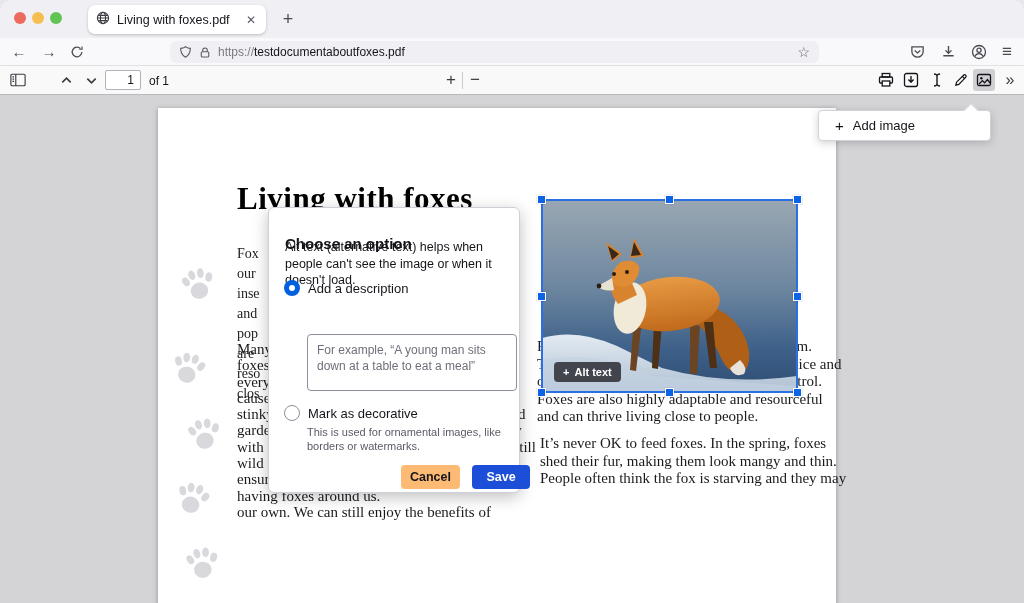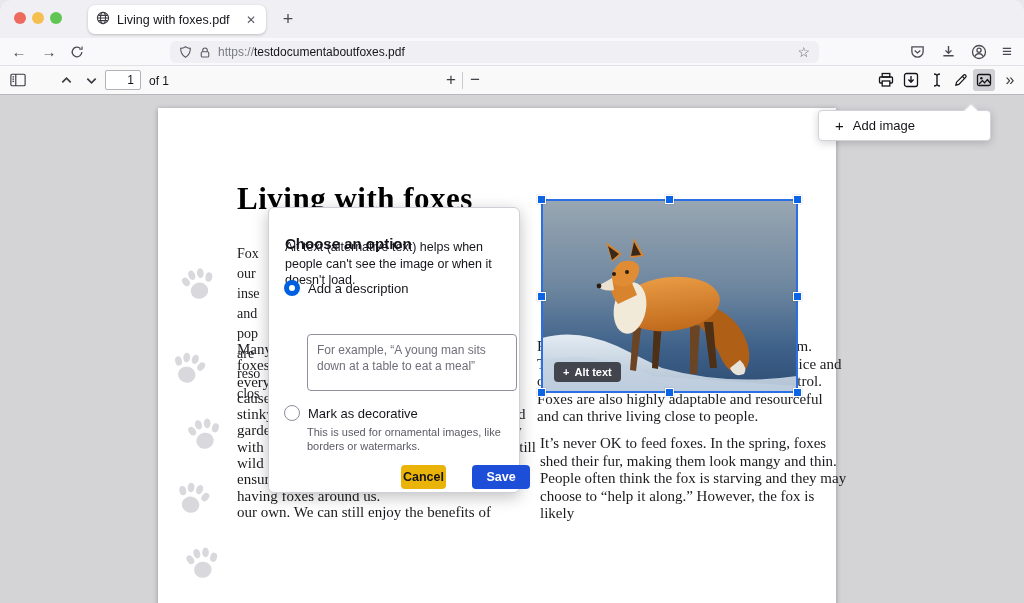--- a/index.html
+++ b/index.html
@@ -83,21 +83,21 @@
                       border-radius:50%; background:#fff; }
   .radio.unsel { background:#fff; border:1px solid #8f8f9d; }
   .dlg-opt-label { position:absolute; font-size:13px; color:#15141a; }
   .dlg-help { position:absolute; font-size:11px; line-height:14px; color:#5b5b66; }
   .dlg-textarea { position:absolute; left:38px; top:126px; width:210px; height:57px; border:1px solid #8f8f9d;
                   border-radius:4px; resize:none; font-family:"Liberation Sans",sans-serif; font-size:12px;
                   line-height:16px; padding:7px 9px; color:#15141a; }
   .dlg-textarea::placeholder { color:#6f6f7a; }
   .btn { position:absolute; top:257px; height:24px; border:none; border-radius:4px; font-size:12.5px;
          font-weight:bold; font-family:"Liberation Sans",sans-serif; cursor:pointer; }
-  .btn-cancel { left:132px; width:45px; background:#eab308; color:#15141a; }
+  .btn-cancel { left:132px; width:59px; background:#fdba74; color:#15141a; }
   .btn-save { left:203px; width:58px; background:#1d4ed8; color:#fff; }
 
   
   .popup { position:absolute; left:818px; top:110px; width:173px; height:31px; background:#fff;
            border:1px solid #d2d2da; border-radius:4px; box-shadow:0 2px 8px rgba(0,0,0,.18);
            z-index:30; display:flex; align-items:center; padding-left:16px; gap:9px; }
   .popup-caret { position:absolute; left:966px; top:105px; width:10px; height:10px; background:#fff;
                  border-left:1px solid #d2d2da; border-top:1px solid #d2d2da; transform:rotate(45deg); z-index:31; }
   .popup-label { font-size:13px; color:#15141a; }
   .popup-plus { font-size:15px; color:#15141a; }
@@ -299,21 +299,20 @@
         <div>Foxes are an important part of our ecosystem.</div>
         <div>They help keep insects, ground squirrels, mice and</div>
         <div>other small mammal populations under control.</div>
         <div>Foxes are also highly adaptable and resourceful</div>
         <div>and can thrive living close to people.</div>
       </div>
       <div class="col-right2">
         <div>It’s never OK to feed foxes. In the spring, foxes</div>
         <div>shed their fur, making them look mangy and thin.</div>
         <div>People often think the fox is starving and they may</div>
-        <div>choose to “help it along.” However, the fox is likely</div>
       </div>
 
       <div class="fox-wrap">
         <svg class="fox-img" viewBox="0 0 255 192" preserveAspectRatio="none">
           <defs>
             <linearGradient id="sky" x1="0" y1="0" x2="0" y2="1">
               <stop offset="0" stop-color="#99a7b2"></stop>
                 <stop offset="0.45" stop-color="#6e87a0"></stop>
               <stop offset="0.78" stop-color="#3d6089"></stop>
                 <stop offset="1" stop-color="#2e4c72"></stop>

